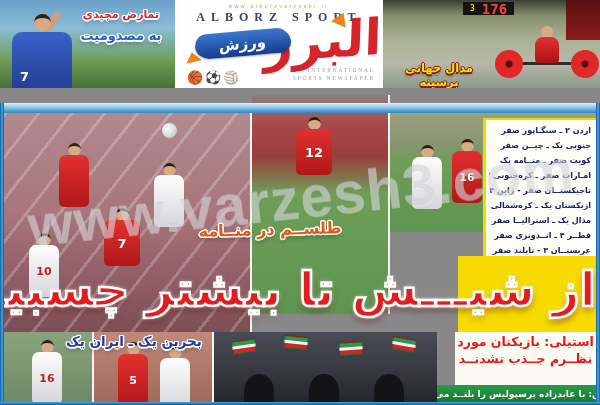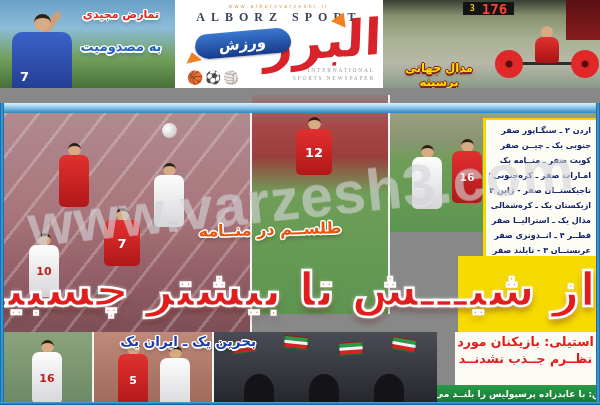--- a/index.html
+++ b/index.html
@@ -15,21 +15,21 @@
     overflow:hidden;
   }
   .hdr-left .hd { position:absolute; left:34px; top:14px; width:17px; height:17px; border-radius:50%;
     background:radial-gradient(circle at 50% 62%,#d8ab85 60%,#b9895f); border-top:4px solid #2a2018; }
   .hdr-left .arm { position:absolute; left:48px; top:10px; width:7px; height:26px; background:#cf9f77; border-radius:4px; transform:rotate(38deg); }
   .hdr-left .bd { position:absolute; left:12px; top:32px; width:60px; height:56px; border-radius:10px 10px 0 0;
     background:linear-gradient(180deg,#3a62c8,#243f95); color:#fff; font-weight:bold; font-size:13px;
     display:flex; align-items:flex-end; justify-content:flex-start; padding:0 0 4px 8px; }
   .story-tl { position:absolute; right:3px; top:8px; width:102px; text-align:center; direction:rtl; font-weight:bold; }
   .story-tl .l1 { color:#e02525; font-size:11px; }
-  .story-tl .l2 { color:#2060c8; font-size:13px; margin-top:18px; }
+  .story-tl .l2 { color:#2060c8; font-size:13px; margin-top:7px; }
   .ow { text-shadow:-1.5px 0 #fff,1.5px 0 #fff,0 -1.5px #fff,0 1.5px #fff,-1px -1px #fff,1px -1px #fff,-1px 1px #fff,1px 1px #fff,0 3px 4px rgba(0,0,0,.35); }
   .masthead { position:absolute; left:175px; top:0; width:208px; height:88px; background:#fff; overflow:hidden; }
   .mh-web { position:absolute; top:3px; left:0; width:100%; text-align:center; color:#f0903c; font-size:5px; letter-spacing:2.5px; font-family:"Liberation Sans",sans-serif; }
   .mh-en { position:absolute; top:10px; left:0; width:100%; text-align:center; color:#39445a; font-size:12px; letter-spacing:6px;
     font-family:"Liberation Serif",serif; font-weight:600; z-index:2; }
   .mh-callig { position:absolute; right:2px; top:12px; font-size:50px; line-height:58px; font-weight:bold; color:#d8232a;
     transform:skewX(-6deg) rotate(-4deg); z-index:1; }
   .mh-ribbon { position:absolute; left:20px; top:31px; width:96px; height:25px; z-index:3;
     background:linear-gradient(180deg,#3a78d0,#173a8c); border-radius:14px 18px 14px 18px / 60% 70% 50% 60%;
     transform:rotate(-5deg); box-shadow:0 1px 2px rgba(0,0,0,.3);
@@ -116,21 +116,21 @@
     color:rgba(190,192,198,.42); text-shadow:0 1px 0 rgba(255,255,255,.35); transform:rotate(-6deg);
     transform-origin:left center; white-space:nowrap; }
   
   .kicker { position:absolute; left:190px; top:220px; width:160px; z-index:6; text-align:center; direction:rtl;
     color:#e8560e; font-weight:bold; font-size:16px; transform:rotate(-1.5deg); }
   .mainline { position:absolute; left:4px; top:251px; width:592px; height:78px; line-height:76px; z-index:6;
     text-align:center; direction:rtl; white-space:nowrap; overflow:hidden;
     color:#e21d1d; font-weight:bold; font-size:48px;
     -webkit-text-stroke:2.5px #ffffff;
     text-shadow:0 0 5px rgba(255,255,255,.85), 0 4px 7px rgba(90,10,10,.55); }
-  .matchline { position:absolute; left:66px; top:333px; width:190px; z-index:6; text-align:right; direction:rtl;
+  .matchline { position:absolute; left:66px; top:333px; width:190px; z-index:6; text-align:left; direction:rtl;
     color:#1e3cae; font-weight:bold; font-size:13.5px; }
 </style>
 </head>
 <body>
 
 <div class="page">
 
   <div class="hdr-left photo">
     <div class="arm"></div>
     <div class="hd"></div>

